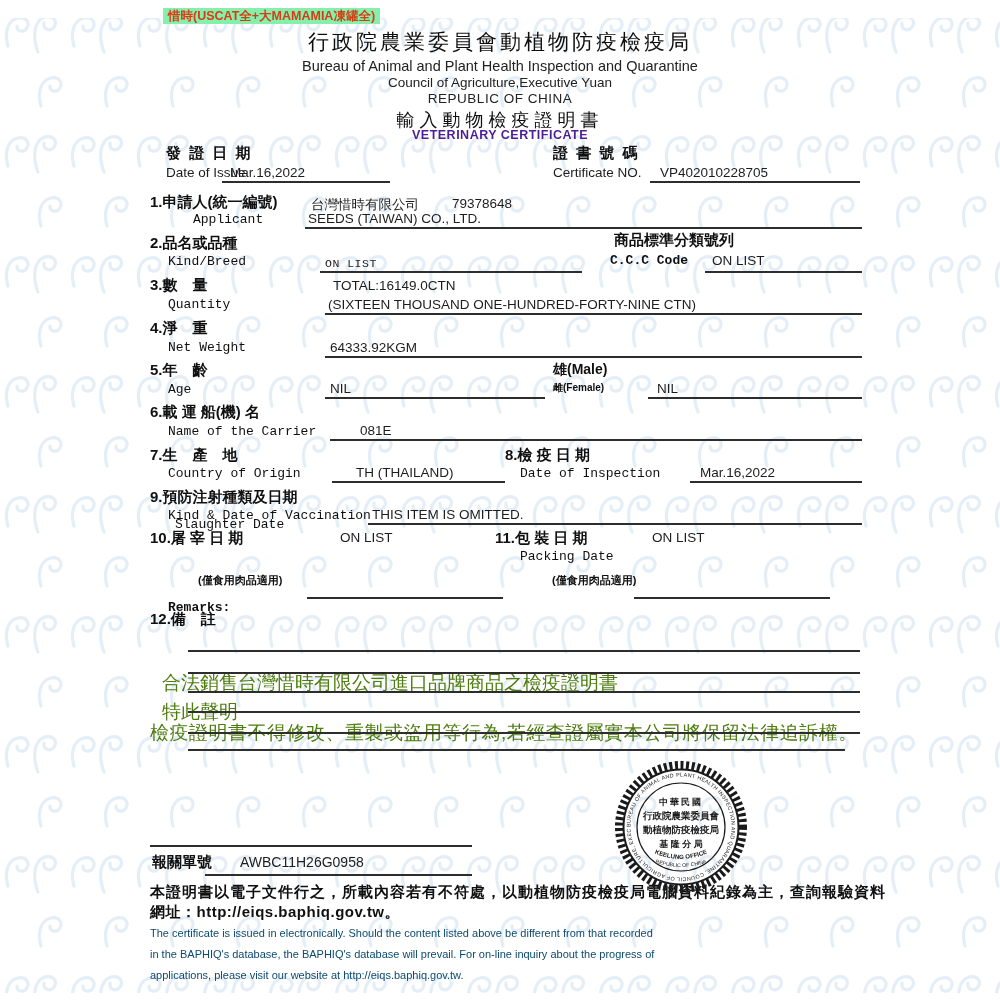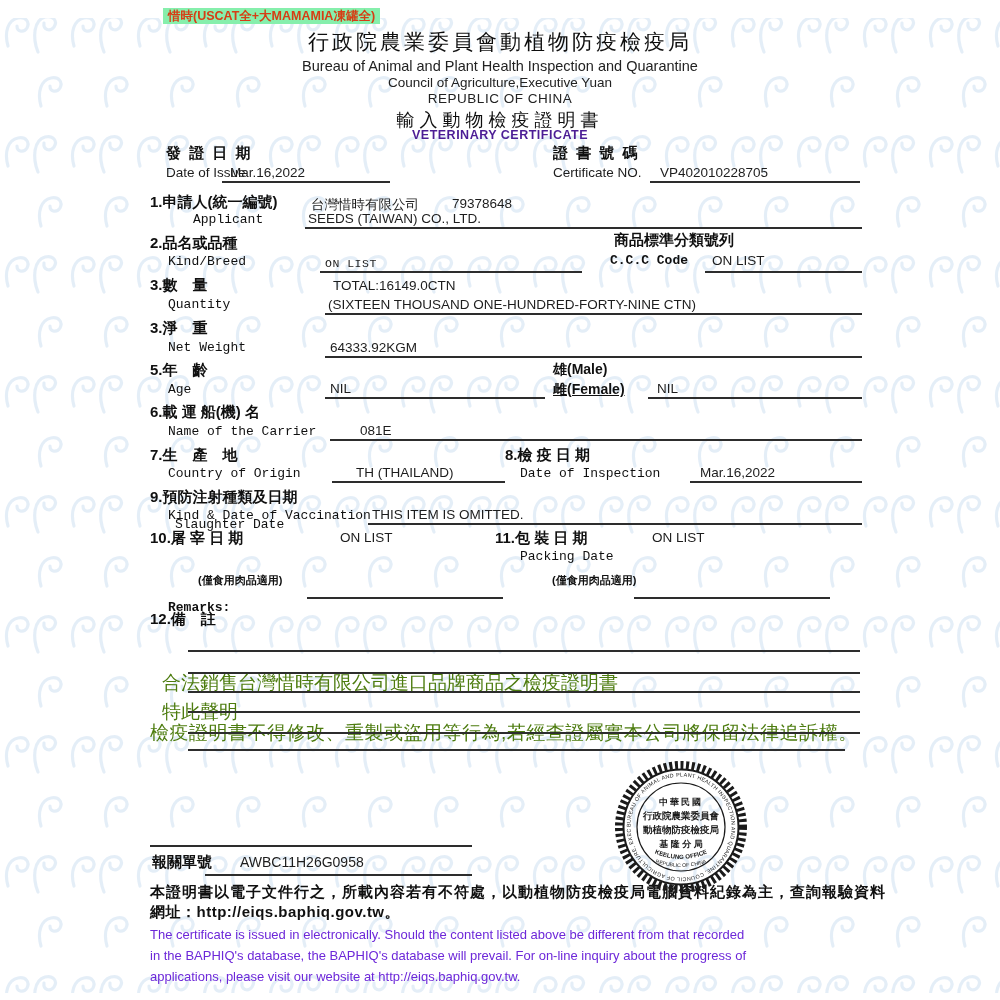--- a/index.html
+++ b/index.html
@@ -8,21 +8,21 @@
   .abs{position:absolute;white-space:nowrap;}
   .center{left:0;width:1000px;text-align:center;}
   .cjk-label{font-weight:bold;font-size:15px;color:#101010;}
   .en-label{font-family:"Liberation Mono",monospace;font-size:13px;color:#101010;}
   .value{font-family:"Liberation Sans",sans-serif;font-size:13.5px;color:#1d1d1d;}
   .value-mono{font-family:"Liberation Mono",monospace;font-size:11.5px;color:#1d1d1d;letter-spacing:.5px;}
   .rule{position:absolute;height:0;border-top:2px solid #2d2d2d;z-index:2;}
   .blue{color:#4d7c0f;font-size:19px;z-index:1;}
   .tag{background:#86efac;color:#d63d14;font-size:12.5px;font-weight:bold;padding:1px 5px;}
   .footer-zh{font-weight:bold;font-size:15px;letter-spacing:1px;color:#101010;}
-  .footer-en{font-size:13px;color:#6d28d9;}
+  .footer-en{font-size:11px;color:#0c4a6e;}
   .wm{position:absolute;left:0;top:0;z-index:0;opacity:.65;}
   .content{position:absolute;left:0;top:0;width:1000px;height:1000px;z-index:1;}
 </style>
 </head>
 <body>
 
 <svg class="wm" width="1000" height="1000" viewBox="0 0 1000 1000" aria-hidden="true">
   <defs>
     <g id="wm-motif" fill="none" stroke="#d7e5f4" stroke-width="3.2" stroke-linecap="round">
       <path d="M6,36 C2,22 6,10 16,8 C24,6.5 28,12 25,18 C22,23 15,22 15,16"></path>
@@ -73,31 +73,31 @@
   <div class="abs en-label" style="left:610px;top:253px;font-weight:bold;">C.C.C Code</div>
   <div class="abs value" style="left:712px;top:253px;">ON LIST</div>
   <div class="rule" style="left:705px;top:271px;width:157px;"></div>
 
   <div class="abs cjk-label" style="left:150px;top:276px;">3.數　量</div>
   <div class="abs value" style="left:333px;top:278px;">TOTAL:16149.0CTN</div>
   <div class="abs en-label" style="left:168px;top:297px;">Quantity</div>
   <div class="abs value" style="left:328px;top:297px;">(SIXTEEN THOUSAND ONE-HUNDRED-FORTY-NINE CTN)</div>
   <div class="rule" style="left:325px;top:313px;width:537px;"></div>
 
-  <div class="abs cjk-label" style="left:150px;top:319px;">3.淨　重</div>
+  <div class="abs cjk-label" style="left:150px;top:319px;">4.淨　重</div>
   <div class="abs en-label" style="left:168px;top:340px;">Net Weight</div>
   <div class="abs value" style="left:330px;top:340px;">64333.92KGM</div>
   <div class="rule" style="left:325px;top:356px;width:537px;"></div>
 
   <div class="abs cjk-label" style="left:150px;top:361px;">5.年　齡</div>
   <div class="abs cjk-label" style="left:553px;top:361px;font-size:14px;">雄(Male)</div>
   <div class="abs en-label" style="left:168px;top:382px;">Age</div>
   <div class="abs value" style="left:330px;top:381px;">NIL</div>
   <div class="rule" style="left:325px;top:397px;width:220px;"></div>
-  <div class="abs cjk-label" style="left:553px;top:381px;font-size:14px;text-decoration:underline;">雌(Female)</div>
+  <div class="abs cjk-label" style="left:553px;top:381px;font-size:10px;">雌(Female)</div>
   <div class="abs value" style="left:657px;top:381px;">NIL</div>
   <div class="rule" style="left:648px;top:397px;width:214px;"></div>
 
   <div class="abs cjk-label" style="left:150px;top:403px;">6.載 運 船(機) 名</div>
   <div class="abs en-label" style="left:168px;top:424px;">Name of the Carrier</div>
   <div class="abs value" style="left:360px;top:423px;">081E</div>
   <div class="rule" style="left:330px;top:439px;width:532px;"></div>
 
   <div class="abs cjk-label" style="left:150px;top:446px;">7.生　產　地</div>
   <div class="abs cjk-label" style="left:505px;top:446px;">8.檢 疫 日 期</div>

